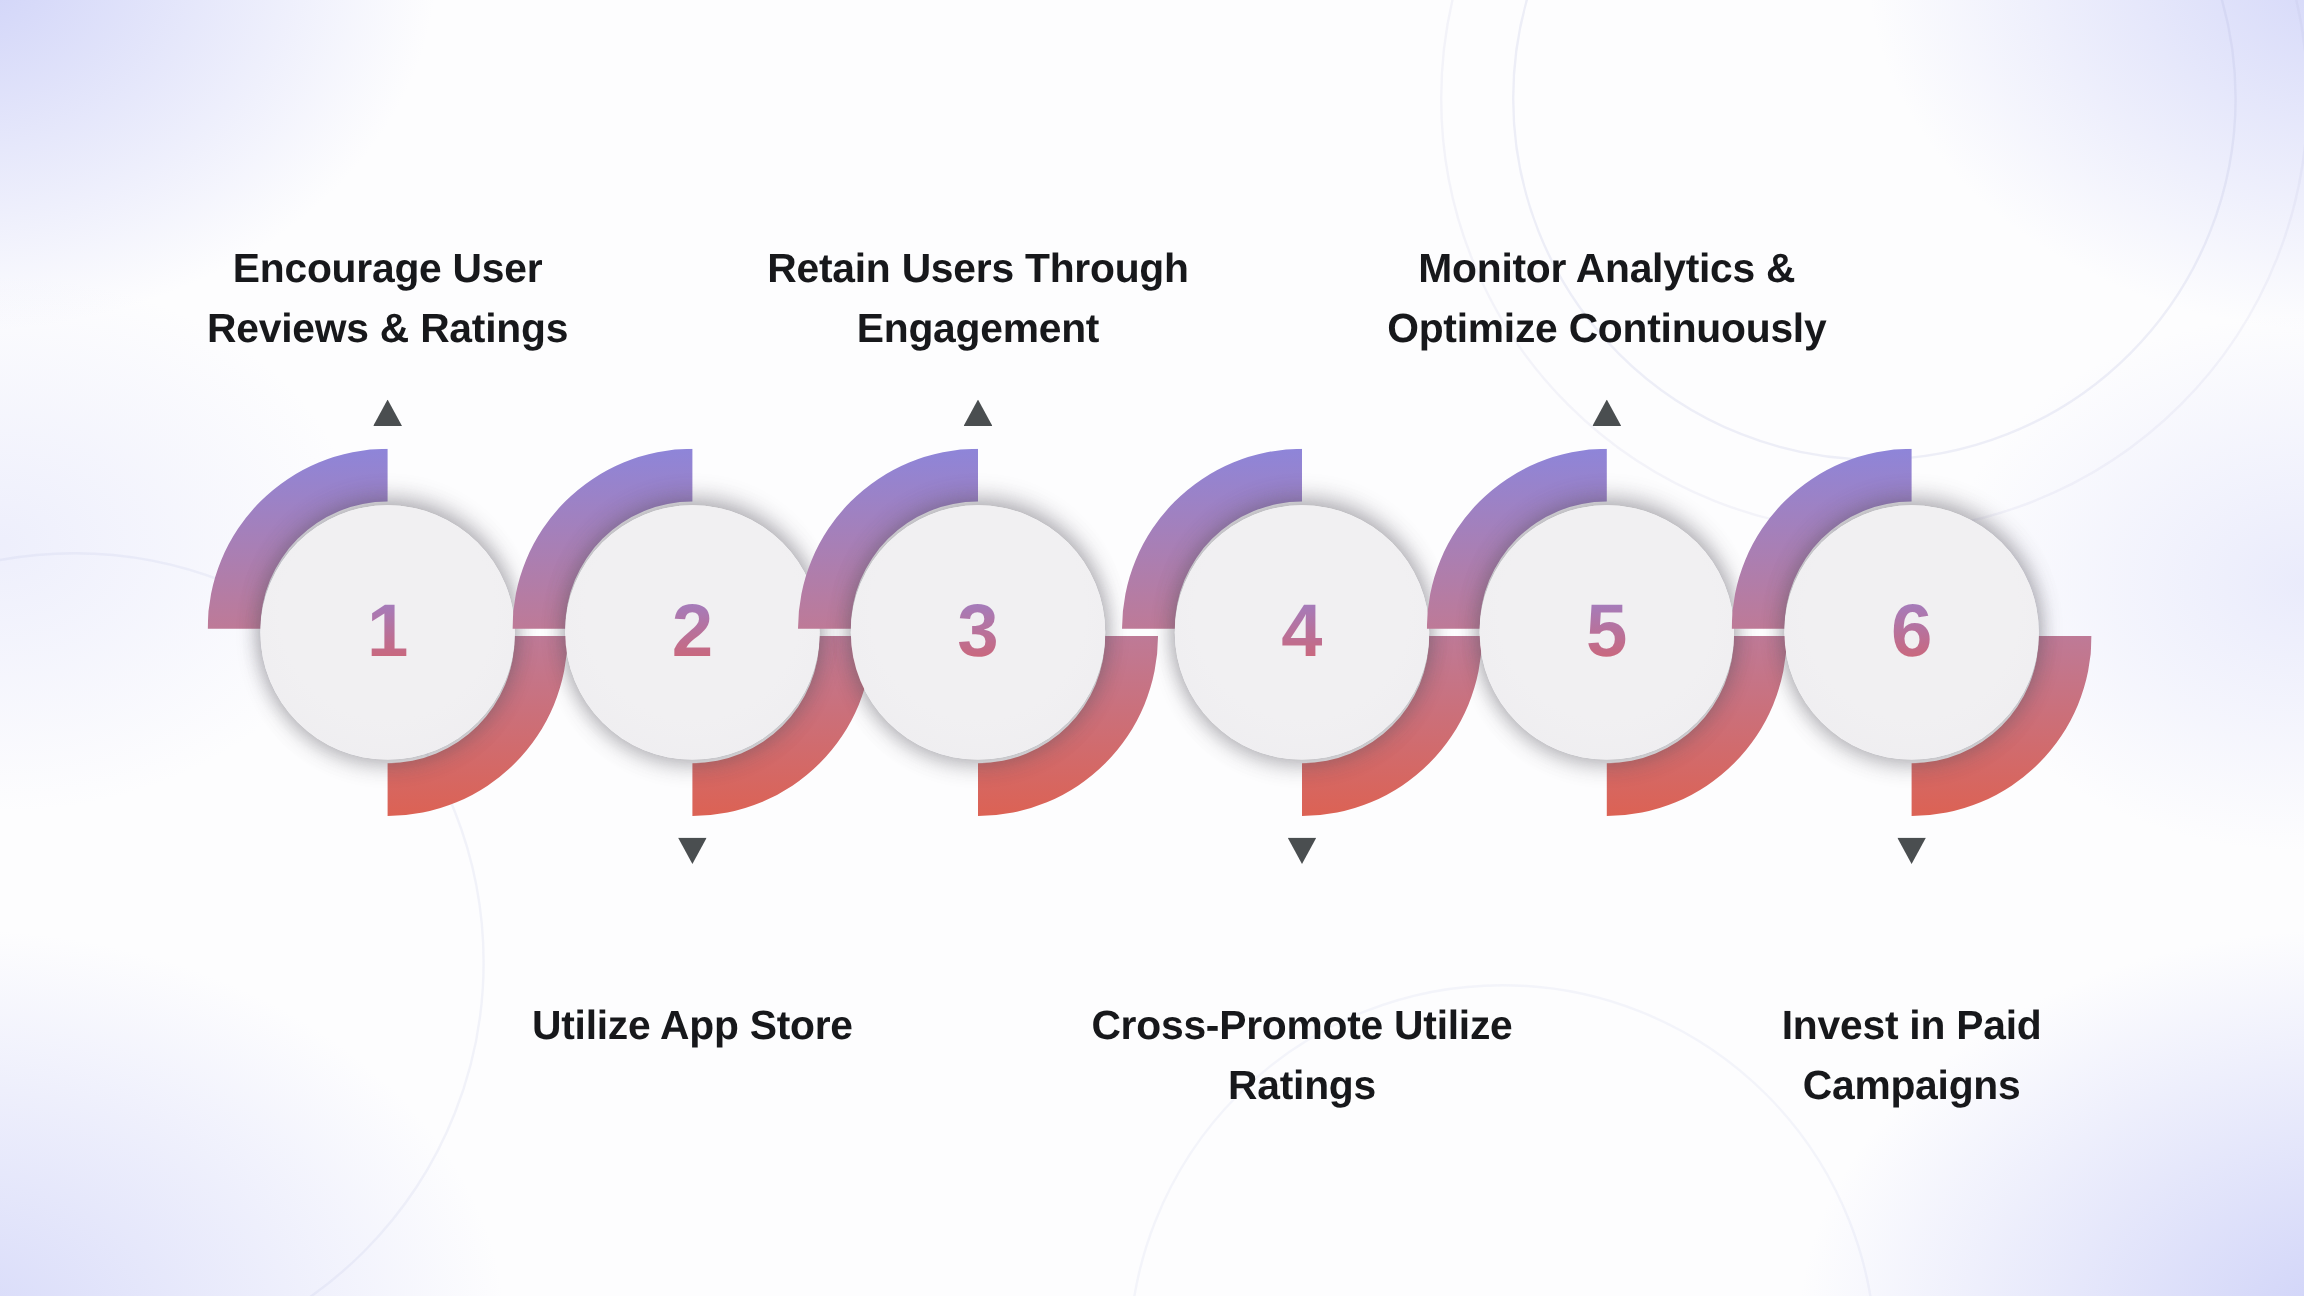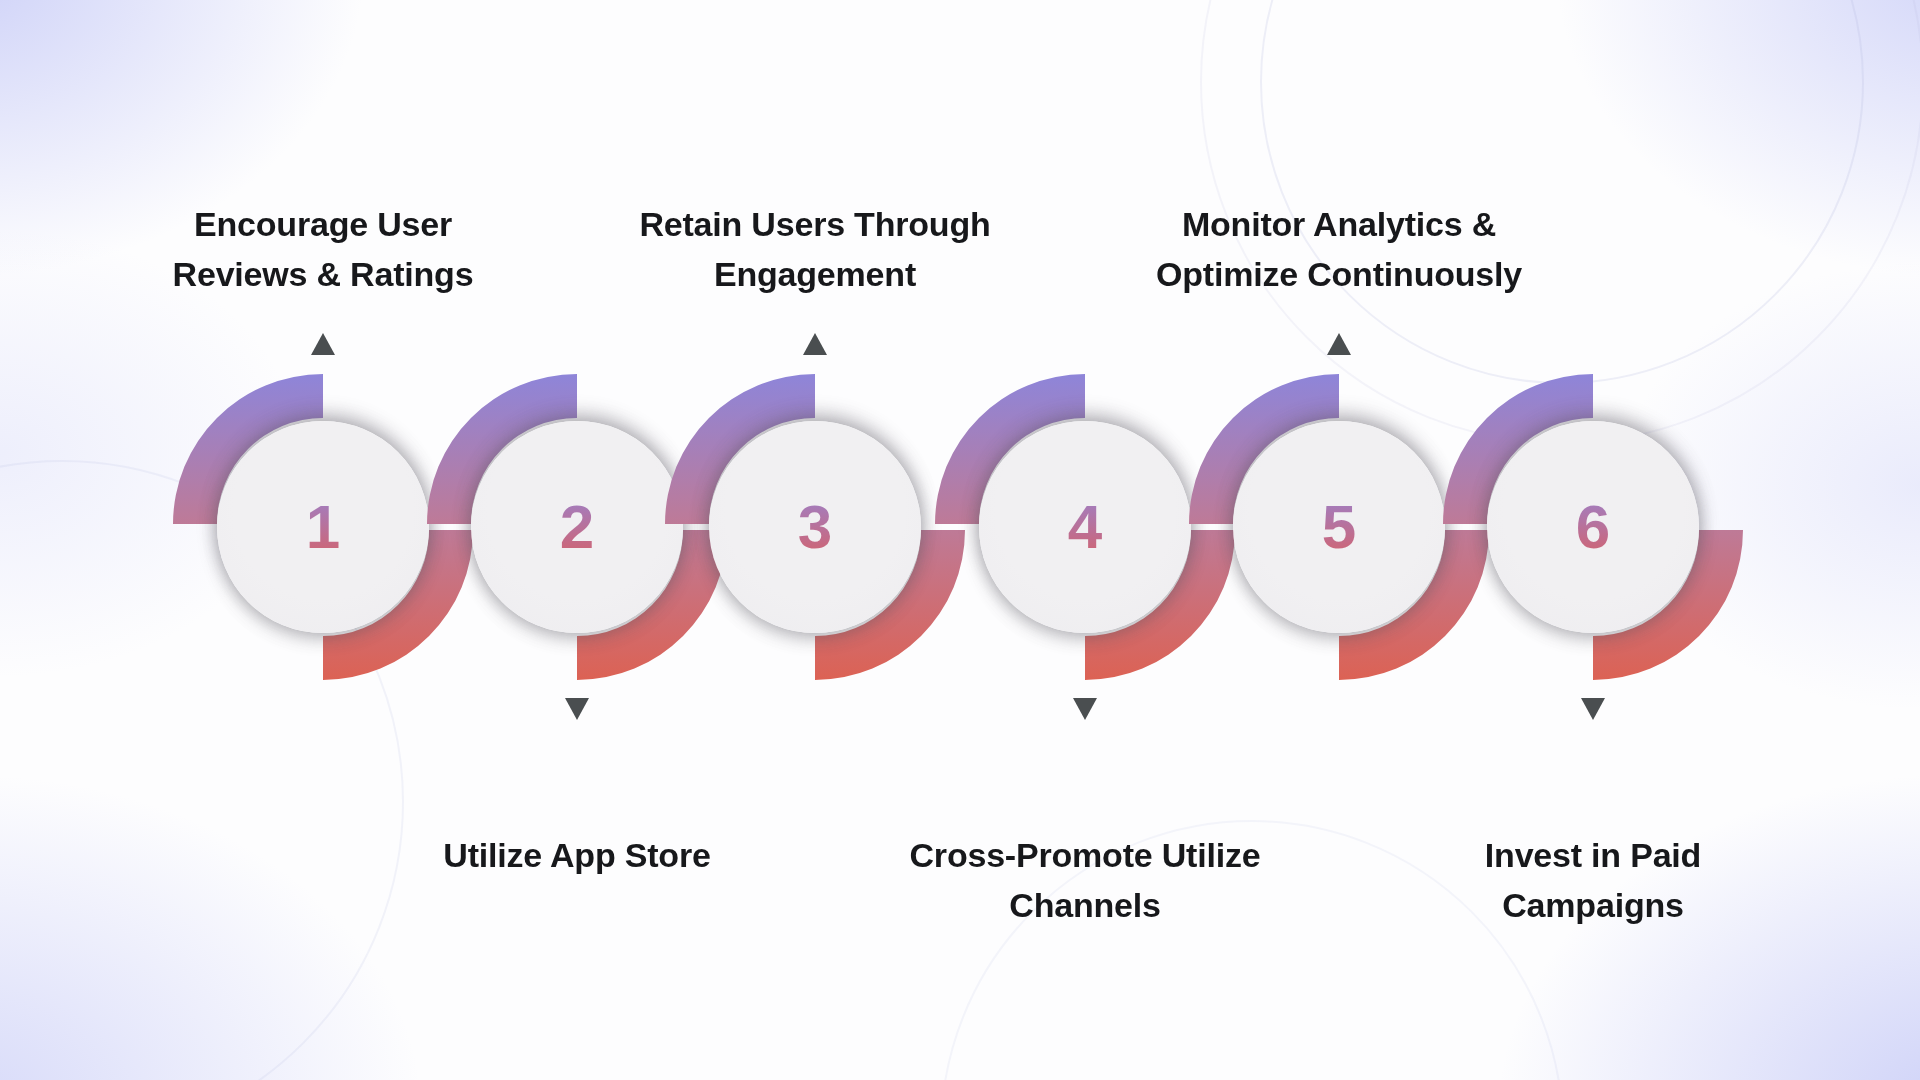--- a/index.html
+++ b/index.html
@@ -110,21 +110,21 @@
     </svg>
     <div class="circle">
       <span class="num">3</span>
     </div>
   </div>
 
   <div class="step" style="left:935px">
     <div class="tri tri-down"></div>
     <div class="label label-below">
       <div>Cross-Promote Utilize</div>
-      <div>Channels</div>
+      <div>Ratings</div>
     </div>
     <svg class="arcs" width="300" height="306" viewBox="0 0 300 306">
       <path d="M150,0 A150,150 0 0 0 0,150 L44,150 A106,106 0 0 1 150,44 Z" fill="url(#gradTop)"></path>
       <path d="M300,156 A150,150 0 0 1 150,306 L150,262 A106,106 0 0 0 256,156 Z" fill="url(#gradBottom)"></path>
     </svg>
     <div class="circle">
       <span class="num">4</span>
     </div>
   </div>
 

